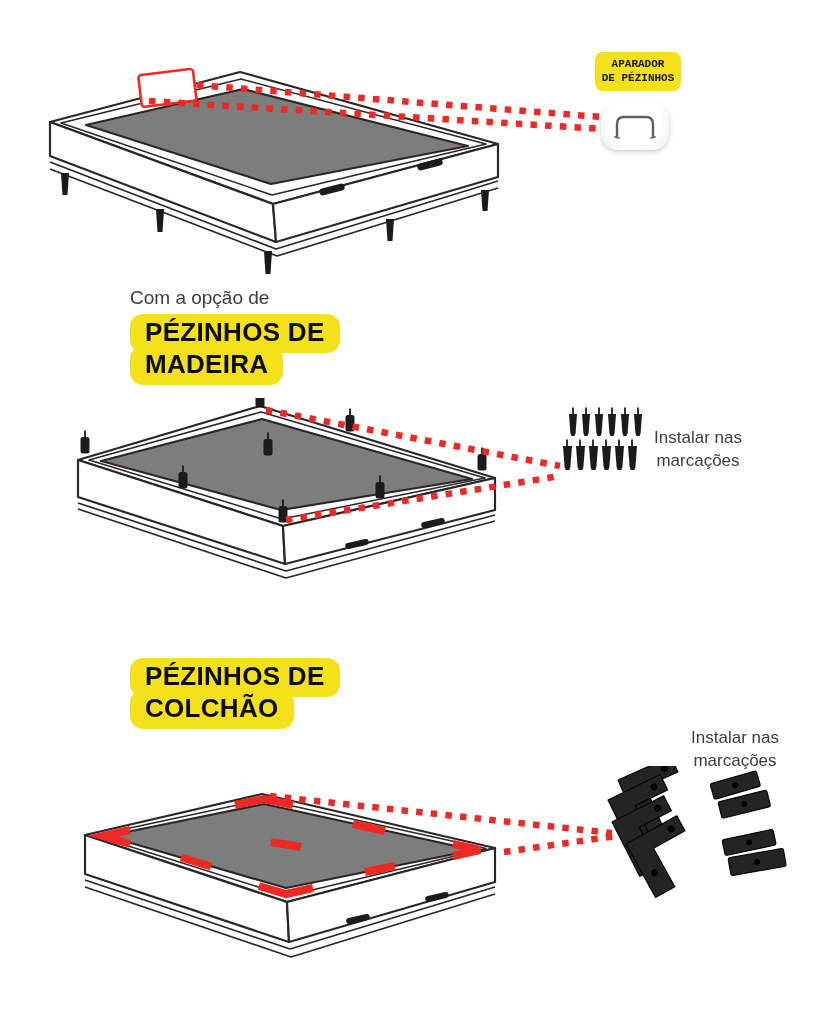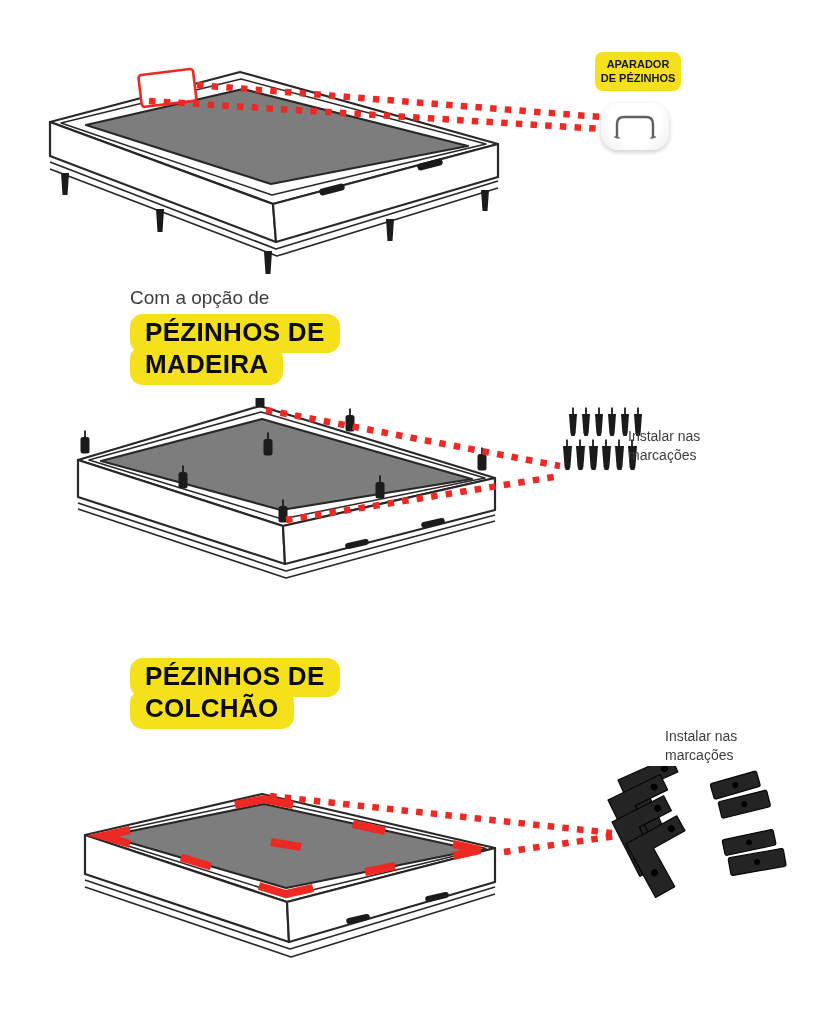--- a/index.html
+++ b/index.html
@@ -15,27 +15,27 @@
     line-height:1.25; z-index:20;
   }
   .chip-stack { text-align:left; z-index:20; }
   .chip-line {
     display:inline-block; background:var(--highlight-yellow,#f5e01c);
     color:#0c0c0c; font-weight:700; font-size:26px; line-height:1.2;
     padding:3px 15px 5px; border-radius:13px; letter-spacing:0.3px;
   }
   .chip-line.second { margin-top:-7px; }
   .note {
-    font-size:14px; color:var(--text-gray,#3d3d3d); 
+    font-size:17px; color:var(--text-gray,#3d3d3d); text-align:center;
     line-height:1.35; z-index:20;
   }
   .badge {
     background:var(--highlight-yellow,#f5e01c); color:#151515; font-weight:700;
     font-size:11px; line-height:1.3; text-align:center; border-radius:8px;
-    padding:5px 4px; z-index:20;
+    padding:5px 4px; z-index:20;font-family:Liberation Mono, monospace;
   }
 
   
   .svg-top-bed     { left:40px;  top:62px;  z-index:2; }
   .badge-pos       { left:595px; top:52px;  width:78px; }
   .clip {
     left:601px; top:103px; width:68px; height:47px; border-radius:17px;
     background:radial-gradient(circle at 50% 35%, #ffffff 55%, #ededed 100%);
     box-shadow:0 2px 5px rgba(0,0,0,0.20); z-index:2;
   }

